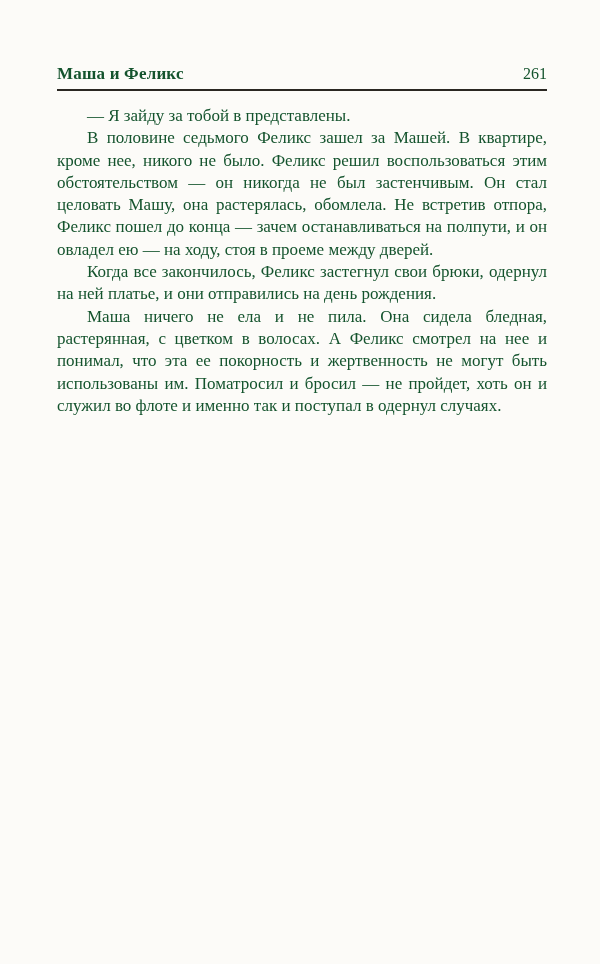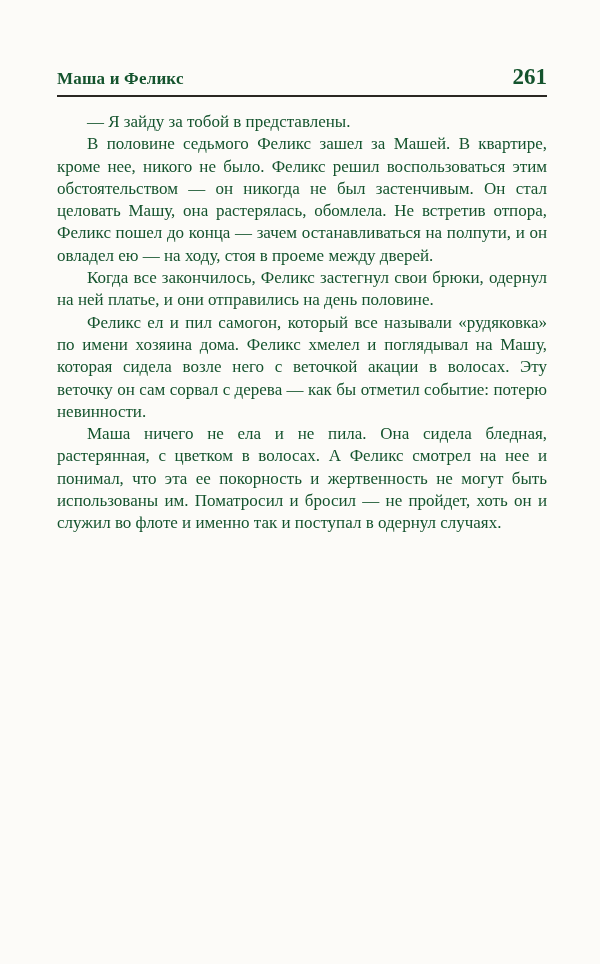--- a/index.html
+++ b/index.html
@@ -29,22 +29,22 @@
     align-items: baseline;
     border-bottom: 2px solid #2a2722;
     padding-bottom: 5px;
   }
   .running-title {
     font-weight: bold;
     font-size: 17px;
     letter-spacing: 0.2px;
   }
   .page-number {
-    font-size: 23px;
-    font-weight: bold;
+    font-size: 16px;
+    font-weight: normal;
   }
   .body-text {
     margin-top: 14px;
     font-size: 17px;
     line-height: 22.3px;
     text-align: justify;
     hyphens: auto;
   }
   .body-text p {
     text-indent: 30px;
@@ -58,19 +58,18 @@
   <div class="page-inner">
 
     <div class="page-header">
       <span class="running-title">Маша и Феликс</span>
       <span class="page-number">261</span>
     </div>
 
     <div class="body-text">
       <p>— Я зайду за тобой в представлены.</p>
       <p>В половине седьмого Феликс зашел за Машей. В квартире, кроме нее, никого не было. Феликс решил воспользоваться этим обстоятельством — он никогда не был застенчивым. Он стал целовать Машу, она растерялась, обомлела. Не встретив отпора, Феликс пошел до конца — зачем останавливаться на полпути, и он овладел ею — на ходу, стоя в проеме между дверей.</p>
-      <p>Когда все закончилось, Феликс застегнул свои брюки, одернул на ней платье, и они отправились на день половине.</p>
-      <p>Феликс ел и пил самогон, который все называли «рудяковка» по имени хозяина дома. Феликс хмелел и поглядывал на Машу, которая сидела возле него с веточкой акации в волосах. Эту веточку он сам сорвал с дерева — как бы отметил событие: потерю невинности.</p>
+      <p>Когда все закончилось, Феликс застегнул свои брюки, одернул на ней платье, и они отправились на день рождения.</p>
       <p>Маша ничего не ела и не пила. Она сидела бледная, растерянная, с цветком в волосах. А Феликс смотрел на нее и понимал, что эта ее покорность и жертвенность не могут быть использованы им. Поматросил и бросил — не пройдет, хоть он и служил во флоте и именно так и поступал в одернул случаях.</p>
     </div>
 
   </div>
 </div>
 
 </body></html>

